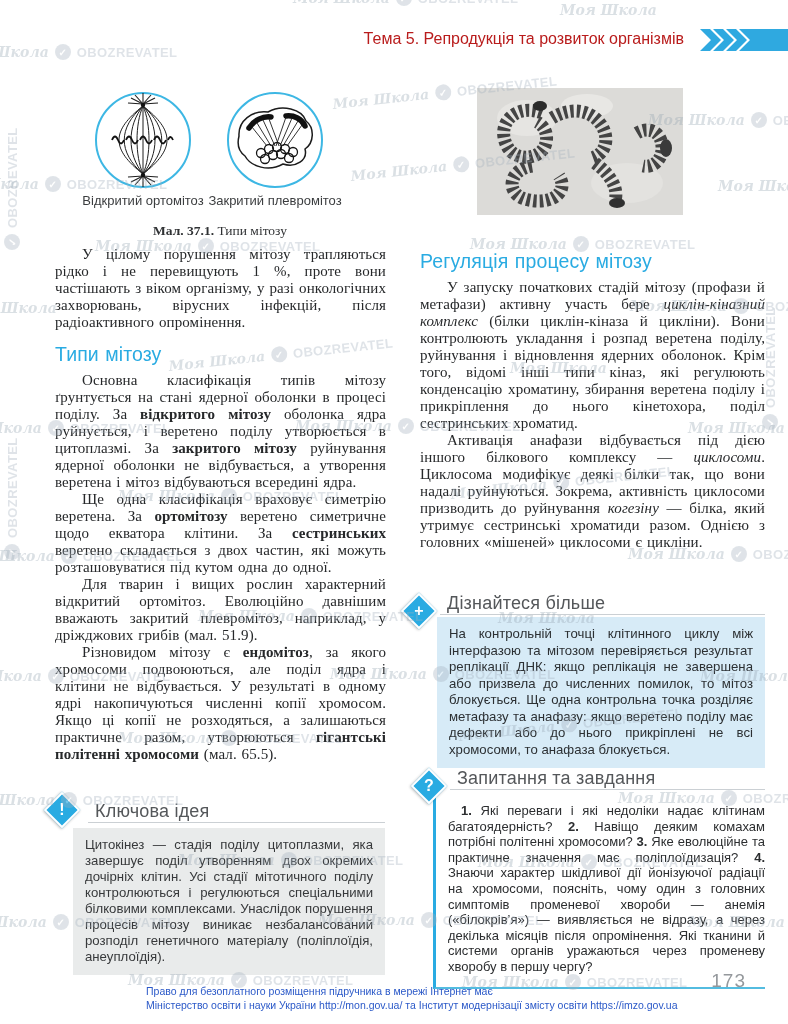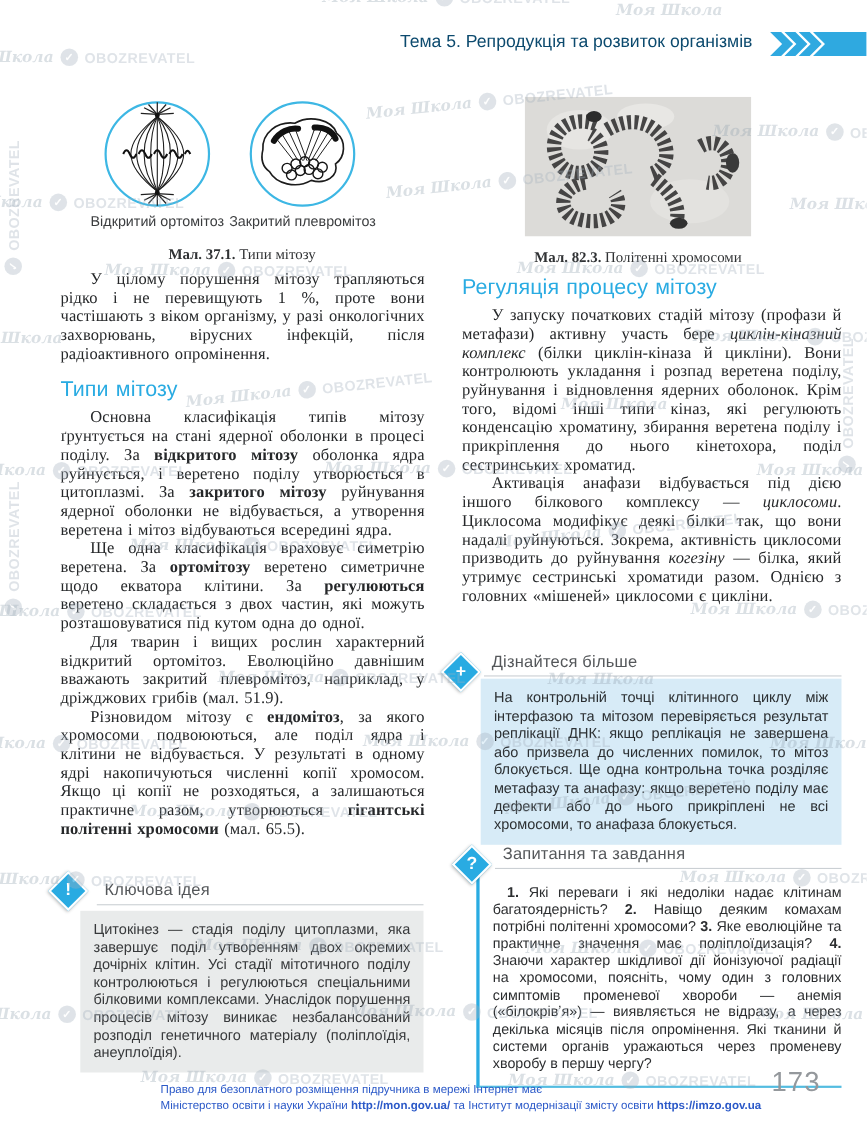--- a/index.html
+++ b/index.html
@@ -14,21 +14,21 @@
         opacity:.34; transform-origin:left top; }
   .wm-script { font-family:"DejaVu Serif",serif; font-style:italic; font-weight:bold; font-size:14px; color:#96a5b2; }
   .wm-logo { width:16px; height:16px; border-radius:50%; background:#a3b0bd; color:#fff;
              font:bold 10px "Liberation Sans",sans-serif; display:flex; align-items:center; justify-content:center; }
   .wm-caps { font-family:"Liberation Sans",sans-serif; font-weight:bold; font-size:13px; color:#a3b0bd; letter-spacing:.4px; }
 
   .content { position:absolute; inset:0; z-index:1; }
 
   
   .header-title { position:absolute; top:30px; right:104px; font-family:"Liberation Sans",sans-serif;
-                  font-size:16px; color:#0c4a6e; }
+                  font-size:16px; color:#b91c1c; }
   .header-chevrons { position:absolute; top:29px; right:0; width:88px; height:22px; }
 
   
   .fig822 { position:absolute; left:55px; top:90px; width:330px; }
   .fig-label { position:absolute; top:103px; width:176px; text-align:center;
                font-family:"Liberation Sans",sans-serif; font-size:13px; color:#3b3d3f; }
   .fig-label.l1 { left:0; } .fig-label.l2 { left:132px; }
   .fig-caption { position:absolute; width:100%; text-align:center; font-size:13.5px; color:#303234; }
   .fig822 .fig-caption { top:133px; }
   .cap-b { font-weight:bold; }
@@ -46,43 +46,43 @@
   h2.cyan-h { margin:12px 0 7px; font-family:"Liberation Sans",sans-serif; font-weight:400;
               font-size:19.5px; color:var(--accent); text-indent:0; text-align:left; line-height:22px; }
   .col-right h2.cyan-h { margin-top:0; }
 
   
   .diamond { position:absolute; width:26px; height:26px; background:var(--accent);
              transform:rotate(45deg); border:2px solid #fff; box-shadow:0 1px 3px rgba(0,0,0,.3); z-index:2; }
   .diamond .glyph { position:absolute; inset:0; transform:rotate(-45deg); display:flex;
                     align-items:center; justify-content:center; color:#fff;
                     font:bold 16px "Liberation Sans",sans-serif; }
-  .sec-title { position:absolute; font-family:"Liberation Sans",sans-serif; font-size:15px;
+  .sec-title { position:absolute; font-family:"Liberation Sans",sans-serif; font-size:18px;
                color:#54575a; letter-spacing:.2px; z-index:2; }
   .sec-line { position:absolute; height:1px; background:#cbd0d4; }
 
   .ki-box { position:absolute; left:73px; top:828px; width:312px; background:#e9ebeb;
             padding:9px 12px 10px; font-family:"Liberation Sans",sans-serif; font-size:13.2px;
             line-height:16px; color:#37393b; text-align:justify; }
   .lm-box { position:absolute; left:437px; top:617px; width:328px; background:#d7ebf7;
             padding:9px 12px 10px; font-family:"Liberation Sans",sans-serif; font-size:13.2px;
             line-height:16.5px; color:#2c3033; text-align:justify; }
   .q-box  { position:absolute; left:433px; top:796px; width:332px;
             border-left:3px solid var(--accent); border-bottom:2px solid #53bce0;
             padding:7px 0 12px 12px; font-family:"Liberation Sans",sans-serif; font-size:13px;
             line-height:15.6px; color:#2c2e30; text-align:justify; }
   .q-box p { margin:0; text-indent:13px; }
   .lm-box .b, .q-box .b, .ki-box .b { font-weight:bold; }
 
   
   .footer { position:absolute; left:146px; top:984px; font-family:"Liberation Sans",sans-serif;
             font-size:10.5px; line-height:14px; color:#2b59c8; }
-  .footer .lnk { color:#2b59c8; text-decoration:none;font-weight:bold; }
+  .footer .lnk { color:#2b59c8; text-decoration:none; }
   .page-num { position:absolute; right:42px; top:970px; font-family:"Liberation Sans",sans-serif;
-              font-size:25px; font-weight:400; letter-spacing:1px; color:#94989c; }
+              font-size:19px; font-weight:400; letter-spacing:1px; color:#94989c; }
 
   svg { display:block; }
 </style>
 </head>
 <body>
 
 <div class="page">
   <div id="watermark-layer">
       <div class="wm" style="left: -48px; top: 44px;">
         <span class="wm-script">Моя Школа</span>
@@ -361,30 +361,27 @@
           <path d="M65,25 C40,15 18,35 30,58 C38,74 62,72 68,58 C72,48 68,38 60,34"></path>
           <path d="M75,30 C95,18 115,22 125,38 C133,52 128,66 115,70"></path>
           <path d="M55,78 C30,82 28,108 52,112 C76,117 92,103 82,88"></path>
           <path d="M118,75 C132,85 142,100 138,112"></path>
           <path d="M160,45 C172,38 184,44 185,58 C186,72 176,80 166,78"></path>
         </g>
         <ellipse cx="63" cy="18" rx="7" ry="5" fill="#2c2c2c"></ellipse>
         <ellipse cx="140" cy="115" rx="8" ry="5" fill="#303030"></ellipse>
         <ellipse cx="189" cy="60" rx="6" ry="9" fill="#3a3a3a"></ellipse>
       </svg>
-      <div class="fig-caption">
-        <span class="cap-b">Мал. 82.3.</span><span> Політенні хромосоми</span>
-      </div>
     </div>
 
     <div class="col col-left">
       <p><span>У цілому порушення мітозу трапляються рідко і не перевищують 1 %, проте вони частішають з віком організму, у разі онкологічних захворювань, вірусних інфекцій, після радіоактивного опромінення.</span></p>
       <h2 class="cyan-h">Типи мітозу</h2>
       <p><span>Основна класифікація типів мітозу ґрунтується на стані ядерної оболонки в процесі поділу. За </span><span class="b">відкритого мітозу</span><span> оболонка ядра руйнується, і веретено поділу утворюється в цитоплазмі. За </span><span class="b">закритого мітозу</span><span> руйнування ядерної оболонки не відбувається, а утворення веретена і мітоз відбуваються всередині ядра.</span></p>
-      <p><span>Ще одна класифікація враховує симетрію веретена. За </span><span class="b">ортомітозу</span><span> веретено симетричне щодо екватора клітини. За </span><span class="b">регулюються</span><span> веретено складається з двох частин, які можуть розташовуватися під кутом одна до одної.</span></p>
+      <p><span>Ще одна класифікація враховує симетрію веретена. За </span><span class="b">ортомітозу</span><span> веретено симетричне щодо екватора клітини. За </span><span class="b">сестринських</span><span> веретено складається з двох частин, які можуть розташовуватися під кутом одна до одної.</span></p>
       <p><span>Для тварин і вищих рослин характерний відкритий ортомітоз. Еволюційно давнішим вважають закритий плевромітоз, наприклад, у дріжджових грибів (мал. 51.9).</span></p>
       <p><span>Різновидом мітозу є </span><span class="b">ендомітоз</span><span>, за якого хромосоми подвоюються, але поділ ядра і клітини не відбувається. У результаті в одному ядрі накопичуються численні копії хромосом. Якщо ці копії не розходяться, а залишаються практичне разом, утворюються </span><span class="b">гігантські політенні хромосоми</span><span> (мал. 65.5).</span></p>
     </div>
 
     <div class="col col-right">
       <h2 class="cyan-h">Регуляція процесу мітозу</h2>
       <p><span>У запуску початкових стадій мітозу (профази й метафази) активну участь бере </span><span class="i">циклін-кіназний комплекс</span><span> (білки циклін-кіназа й цикліни). Вони контролюють укладання і розпад веретена поділу, руйнування і відновлення ядерних оболонок. Крім того, відомі інші типи кіназ, які регулюють конденсацію хроматину, збирання веретена поділу і прикріплення до нього кінетохора, поділ сестринських хроматид.</span></p>
       <p><span>Активація анафази відбувається під дією іншого білкового комплексу — </span><span class="i">циклосоми</span><span>. Циклосома модифікує деякі білки так, що вони надалі руйнуються. Зокрема, активність циклосоми призводить до руйнування </span><span class="i">когезіну</span><span> — білка, який утримує сестринські хроматиди разом. Однією з головних «мішеней» циклосоми є цикліни.</span></p>
     </div>
 

